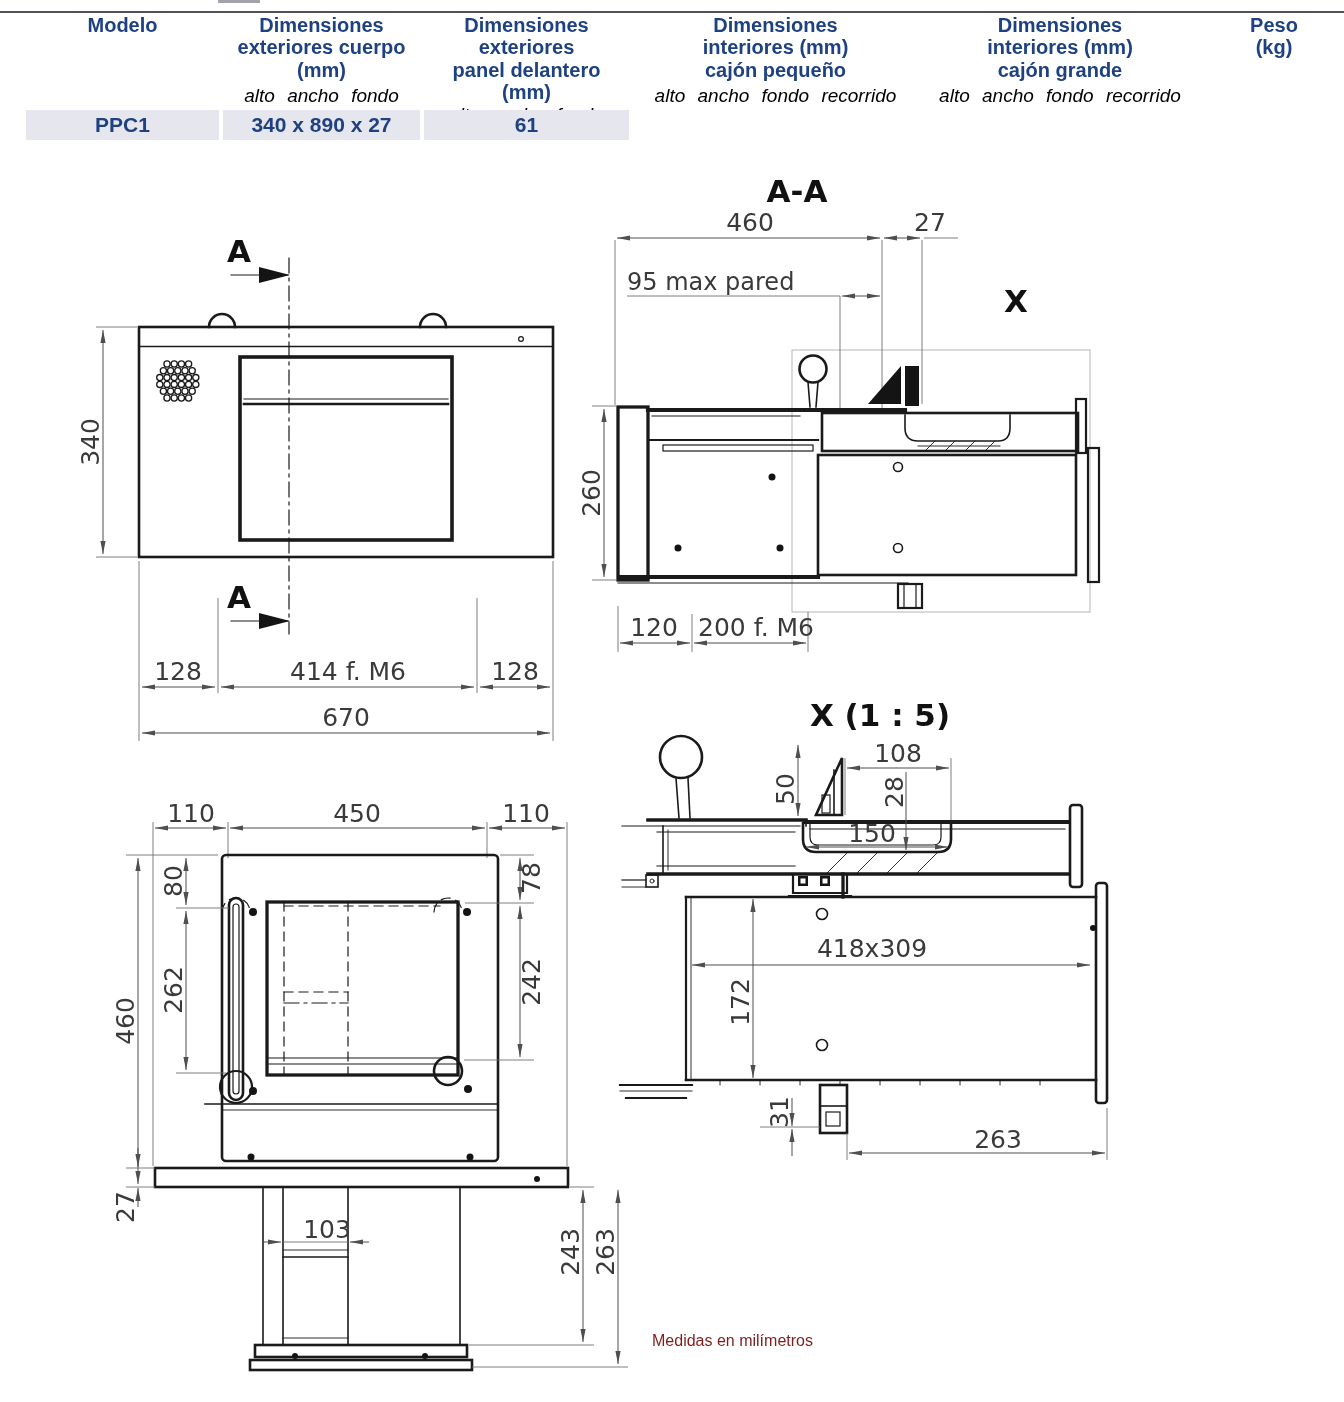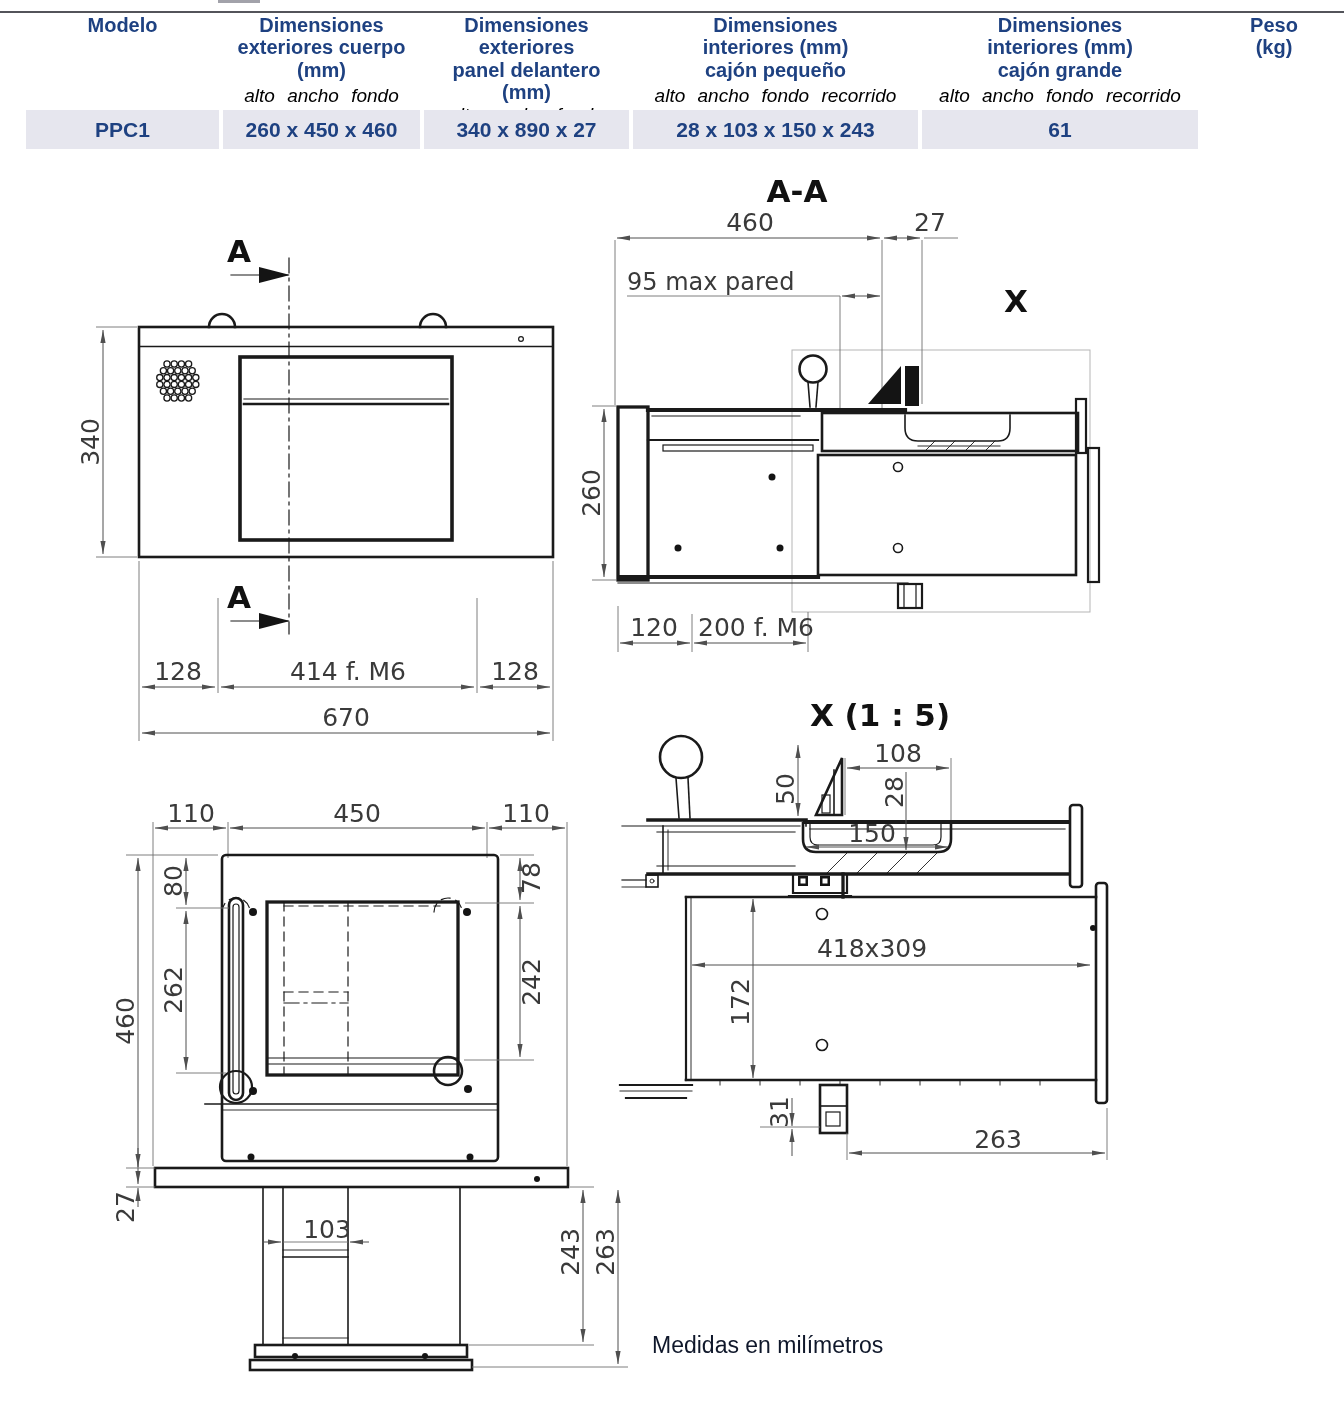--- a/index.html
+++ b/index.html
@@ -8,24 +8,24 @@
   
   #top-rule{position:absolute;top:11px;left:0;width:1344px;height:2px;background:#53545a;}
   #top-stub{position:absolute;top:0;left:218px;width:42px;height:3px;background:#a2a2aa;}
   .spec-table{position:absolute;left:7px;top:14px;display:grid;
               grid-template-columns:193px 197px 205px 285px 276px 144px;
               column-gap:4px;row-gap:2px;padding-left:19px;}
   .hcell{display:flex;flex-direction:column;justify-content:space-between;align-items:center;
          height:94px;text-align:center;}
   .htitle{font-weight:bold;font-size:20px;line-height:1.12;color:#1e4181;white-space:pre-line;}
   .hsub{font-style:italic;font-size:19px;color:#000000;word-spacing:7px;padding-bottom:1px;}
-  .dcell{height:39px;background:#e6e6ee;display:flex;align-items:center;justify-content:center;
+  .dcell{height:30px;background:#e6e6ee;display:flex;align-items:center;justify-content:center;
          font-weight:bold;font-size:21px;color:#1e4181;}
   
-  #footer-note{position:absolute;left:652px;top:1332px;font-size:23px;color:#0f172a;}
+  #footer-note{position:absolute;left:652px;top:1332px;font-size:16px;color:#7f1d1d;}
   
   #drawing{position:absolute;left:0;top:0;}
   .ln{stroke:#1a1a1a;fill:none;stroke-linecap:square;}
   .w08{stroke-width:0.9}.w1{stroke-width:1.2}.w15{stroke-width:1.6}.w2{stroke-width:2.2}
   .w25{stroke-width:2.6}.w3{stroke-width:3.3}.w35{stroke-width:3.6}.w4{stroke-width:4.2}
   .ext{stroke:#707070;stroke-width:0.9;fill:none;}
   .dim{stroke:#4f4f4f;stroke-width:1;fill:none;marker-start:url(#arr);marker-end:url(#arr);}
   .de{stroke:#4f4f4f;stroke-width:1;fill:none;marker-end:url(#arr);}
   .ds{stroke:#4f4f4f;stroke-width:1;fill:none;marker-start:url(#arr);}
   .dt{font:25px "DejaVu Sans",sans-serif;fill:#3a3a3a;text-anchor:middle;}
@@ -73,23 +73,21 @@
 cajón grande</div>
       <div class="hsub">alto ancho fondo recorrido</div>
     </div>
     <div class="hcell">
       <div class="htitle">Peso
 (kg)</div>
       <div class="hsub"></div>
     </div>
 
     <div class="dcell">PPC1</div>
-    <div class="dcell">260 x 450 x 460</div>
     <div class="dcell">340 x 890 x 27</div>
-    <div class="dcell">28 x 103 x 150 x 243</div>
     <div class="dcell">61</div>
   </div>
 
   <svg id="drawing" width="1344" height="1402" viewBox="0 0 1344 1402">
     <defs>
       <marker id="arr" markerWidth="14" markerHeight="7" refX="13" refY="3" orient="auto-start-reverse" markerUnits="userSpaceOnUse">
         <path d="M0,0.4 L13,3 L0,5.6 Z" fill="#4f4f4f"></path>
       </marker>
     </defs>
 

